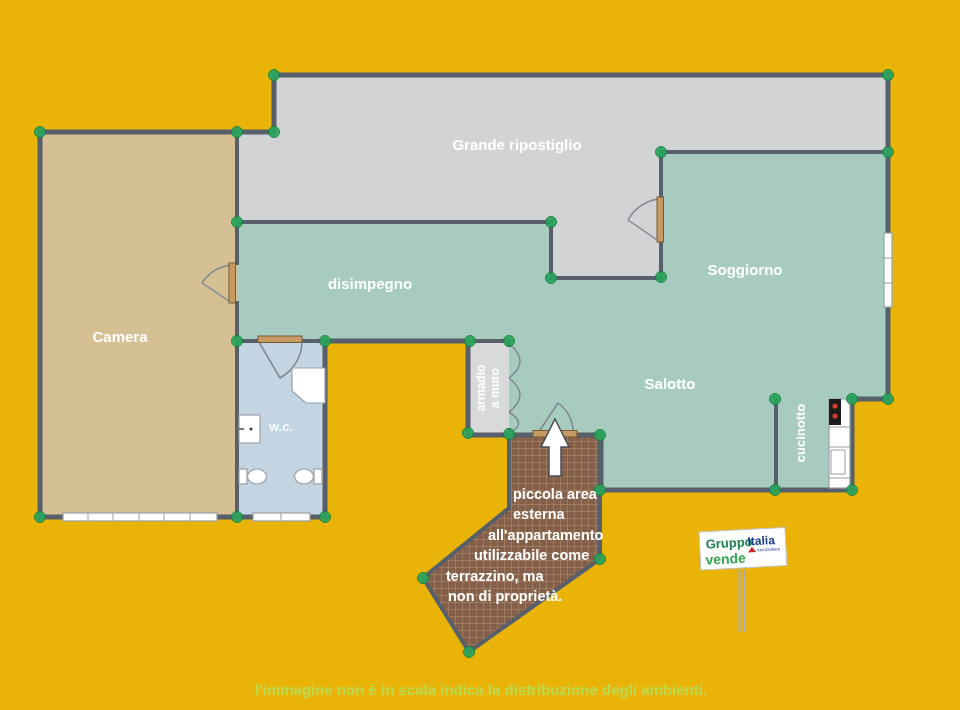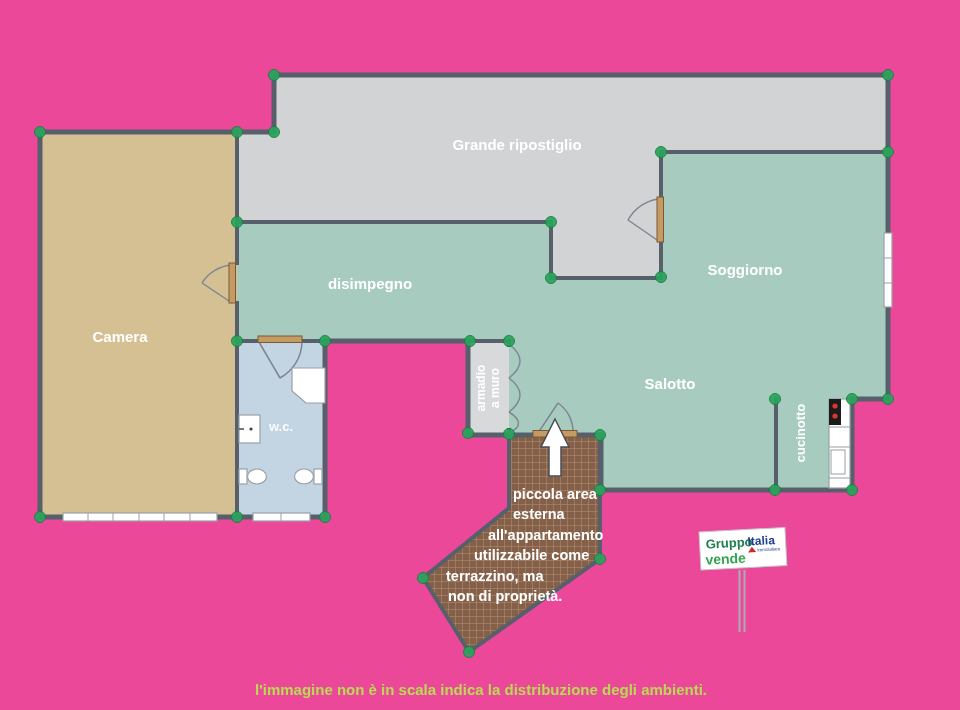--- a/index.html
+++ b/index.html
@@ -1,16 +1,16 @@
 <!DOCTYPE html>
 <html><head>
 <meta charset="utf-8">
 <style>
   html,body{margin:0;padding:0;background:#ffffff;}
-  .stage{position:relative;width:960px;height:710px;background:#ec4899;overflow:hidden;
+  .stage{position:relative;width:960px;height:710px;background:#eab308;overflow:hidden;
          font-family:"Liberation Sans", sans-serif;}
   svg{display:block}
   .room-label{font-family:"Liberation Sans", sans-serif;font-weight:bold;fill:#ffffff;}
   .note-line{font-family:"Liberation Sans", sans-serif;font-weight:bold;fill:#ffffff;font-size:14.5px;}
   .wall{fill:none;stroke:#57606a;stroke-width:5;stroke-linecap:square;}
   .wall-thin{fill:none;stroke:#57606a;stroke-width:4;stroke-linecap:square;}
   .arc{fill:none;stroke:#7e8691;stroke-width:1.5;}
   .fixture{fill:#ffffff;stroke:#9aa0a6;stroke-width:1.2;}
   .vertex{fill:#2aa45c;stroke:#15813f;stroke-width:1;opacity:.92;}
 </style>

